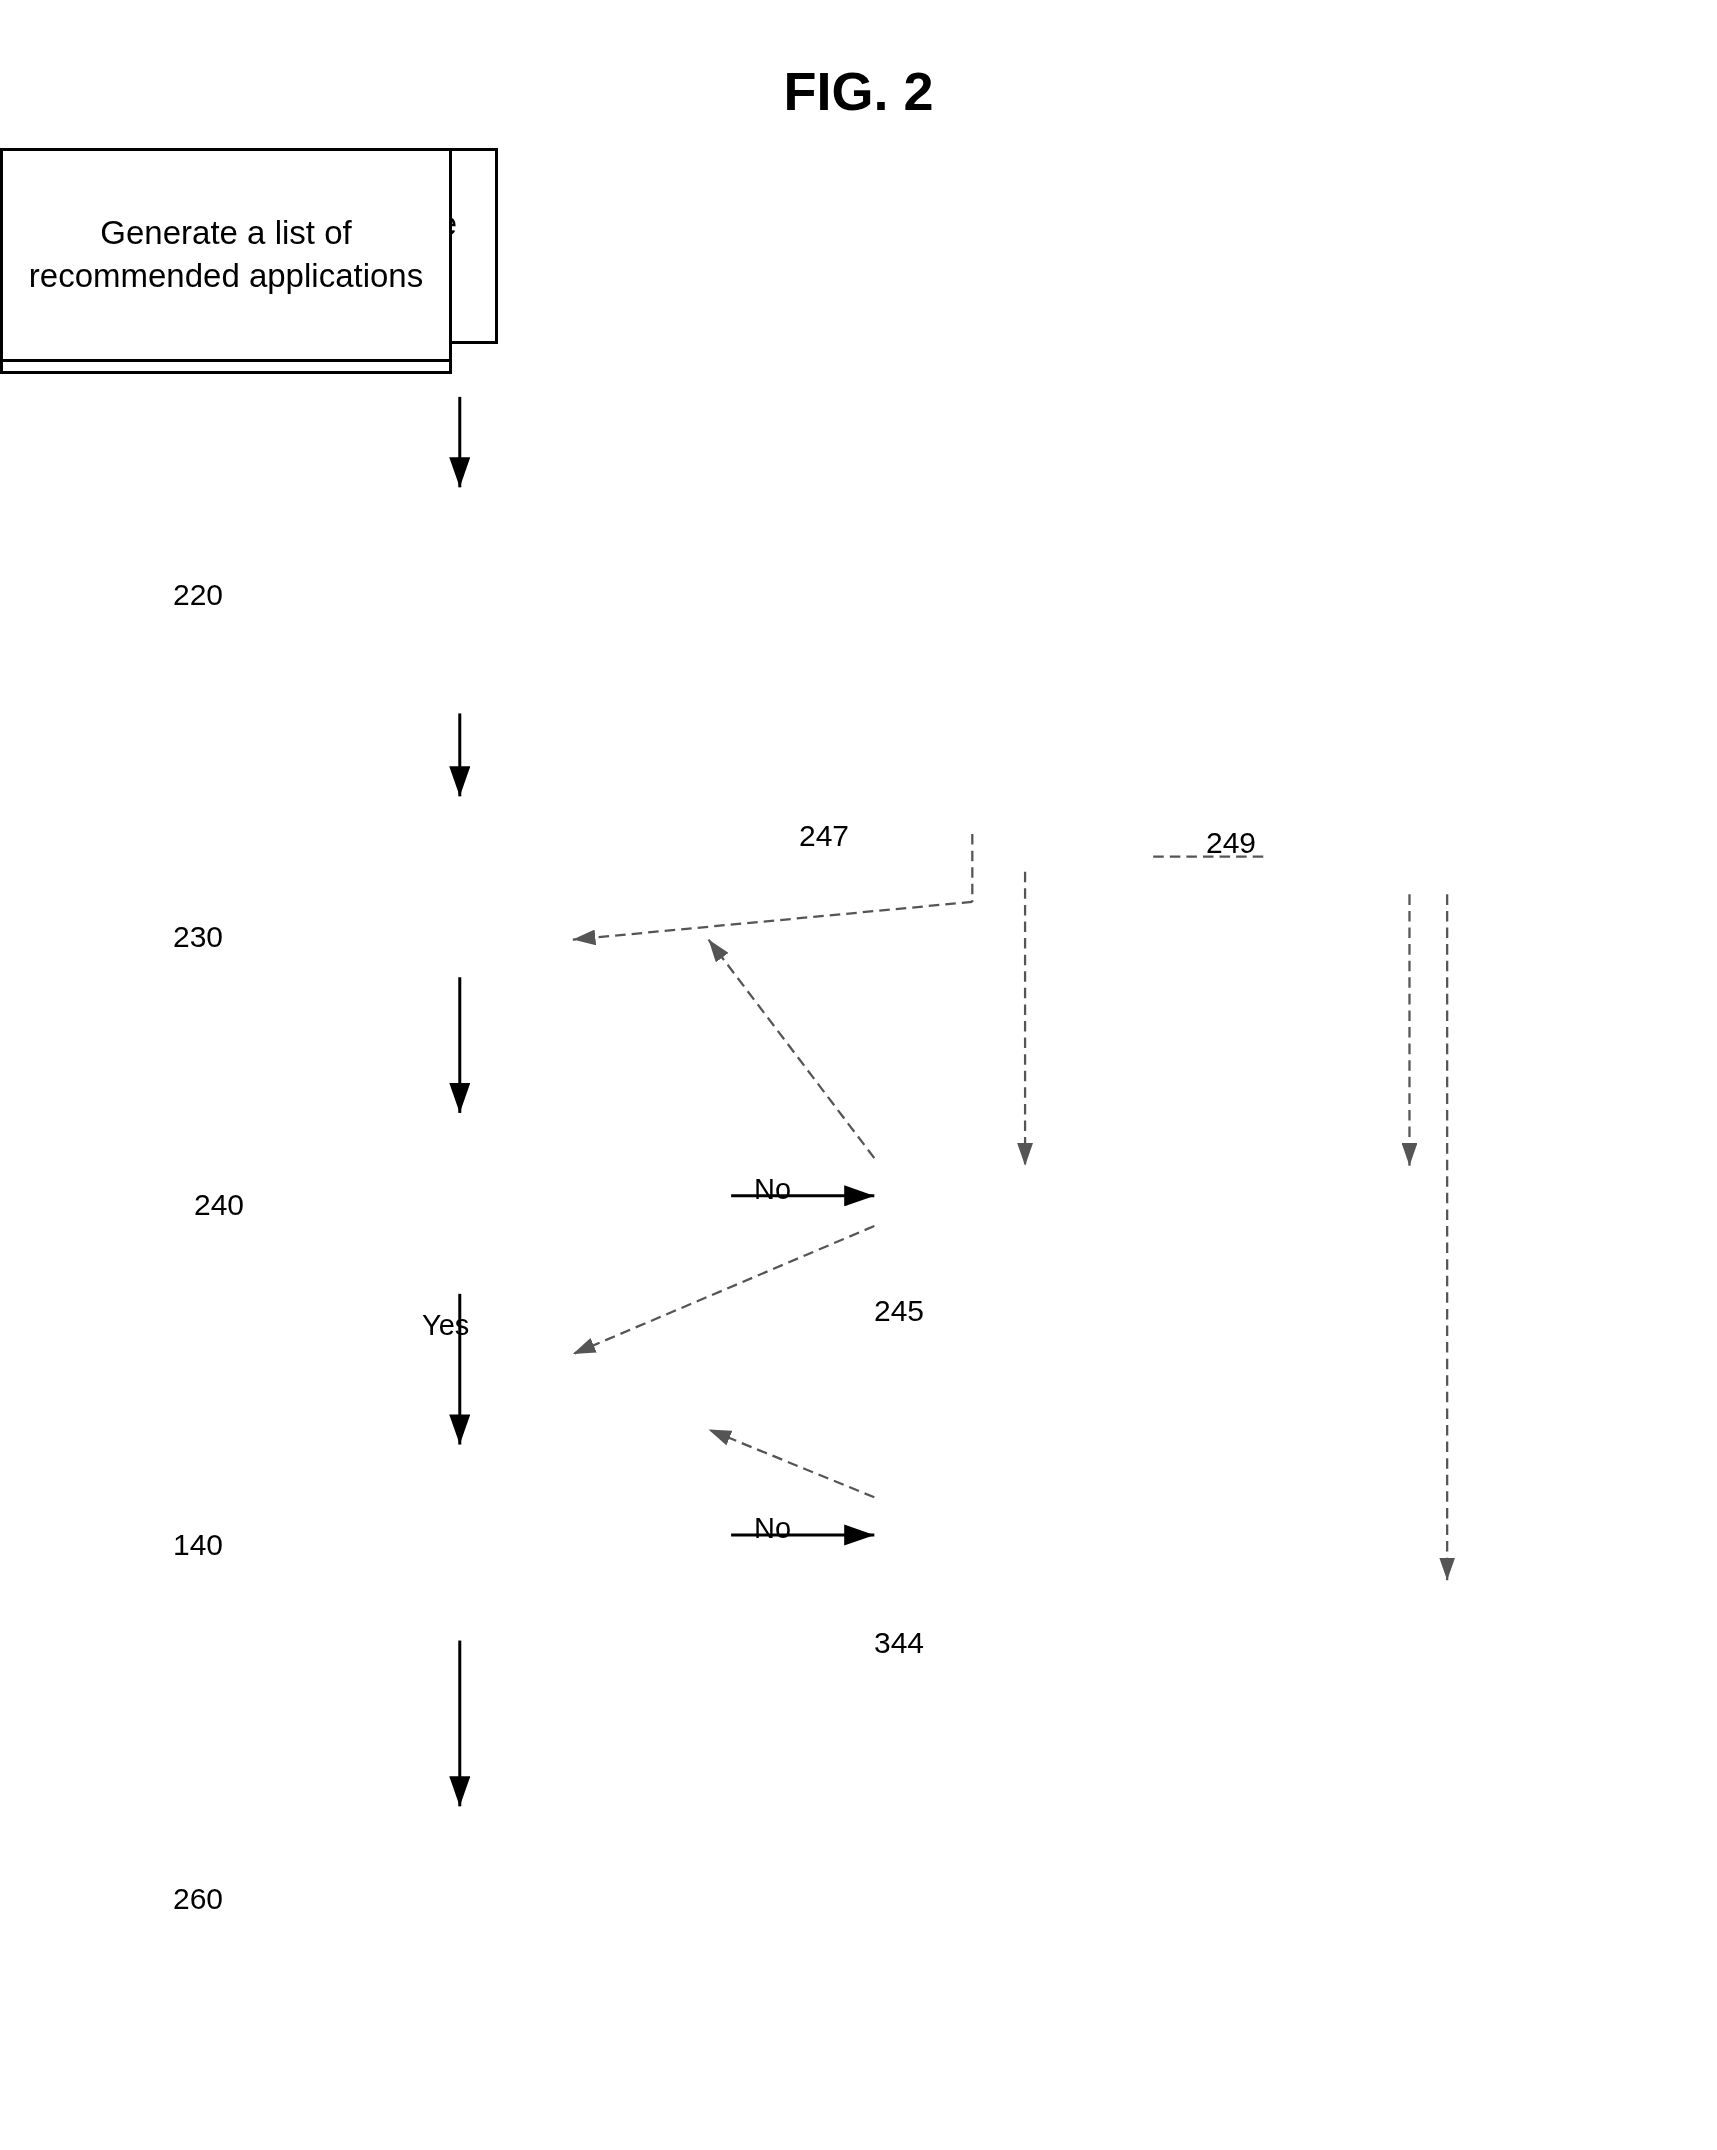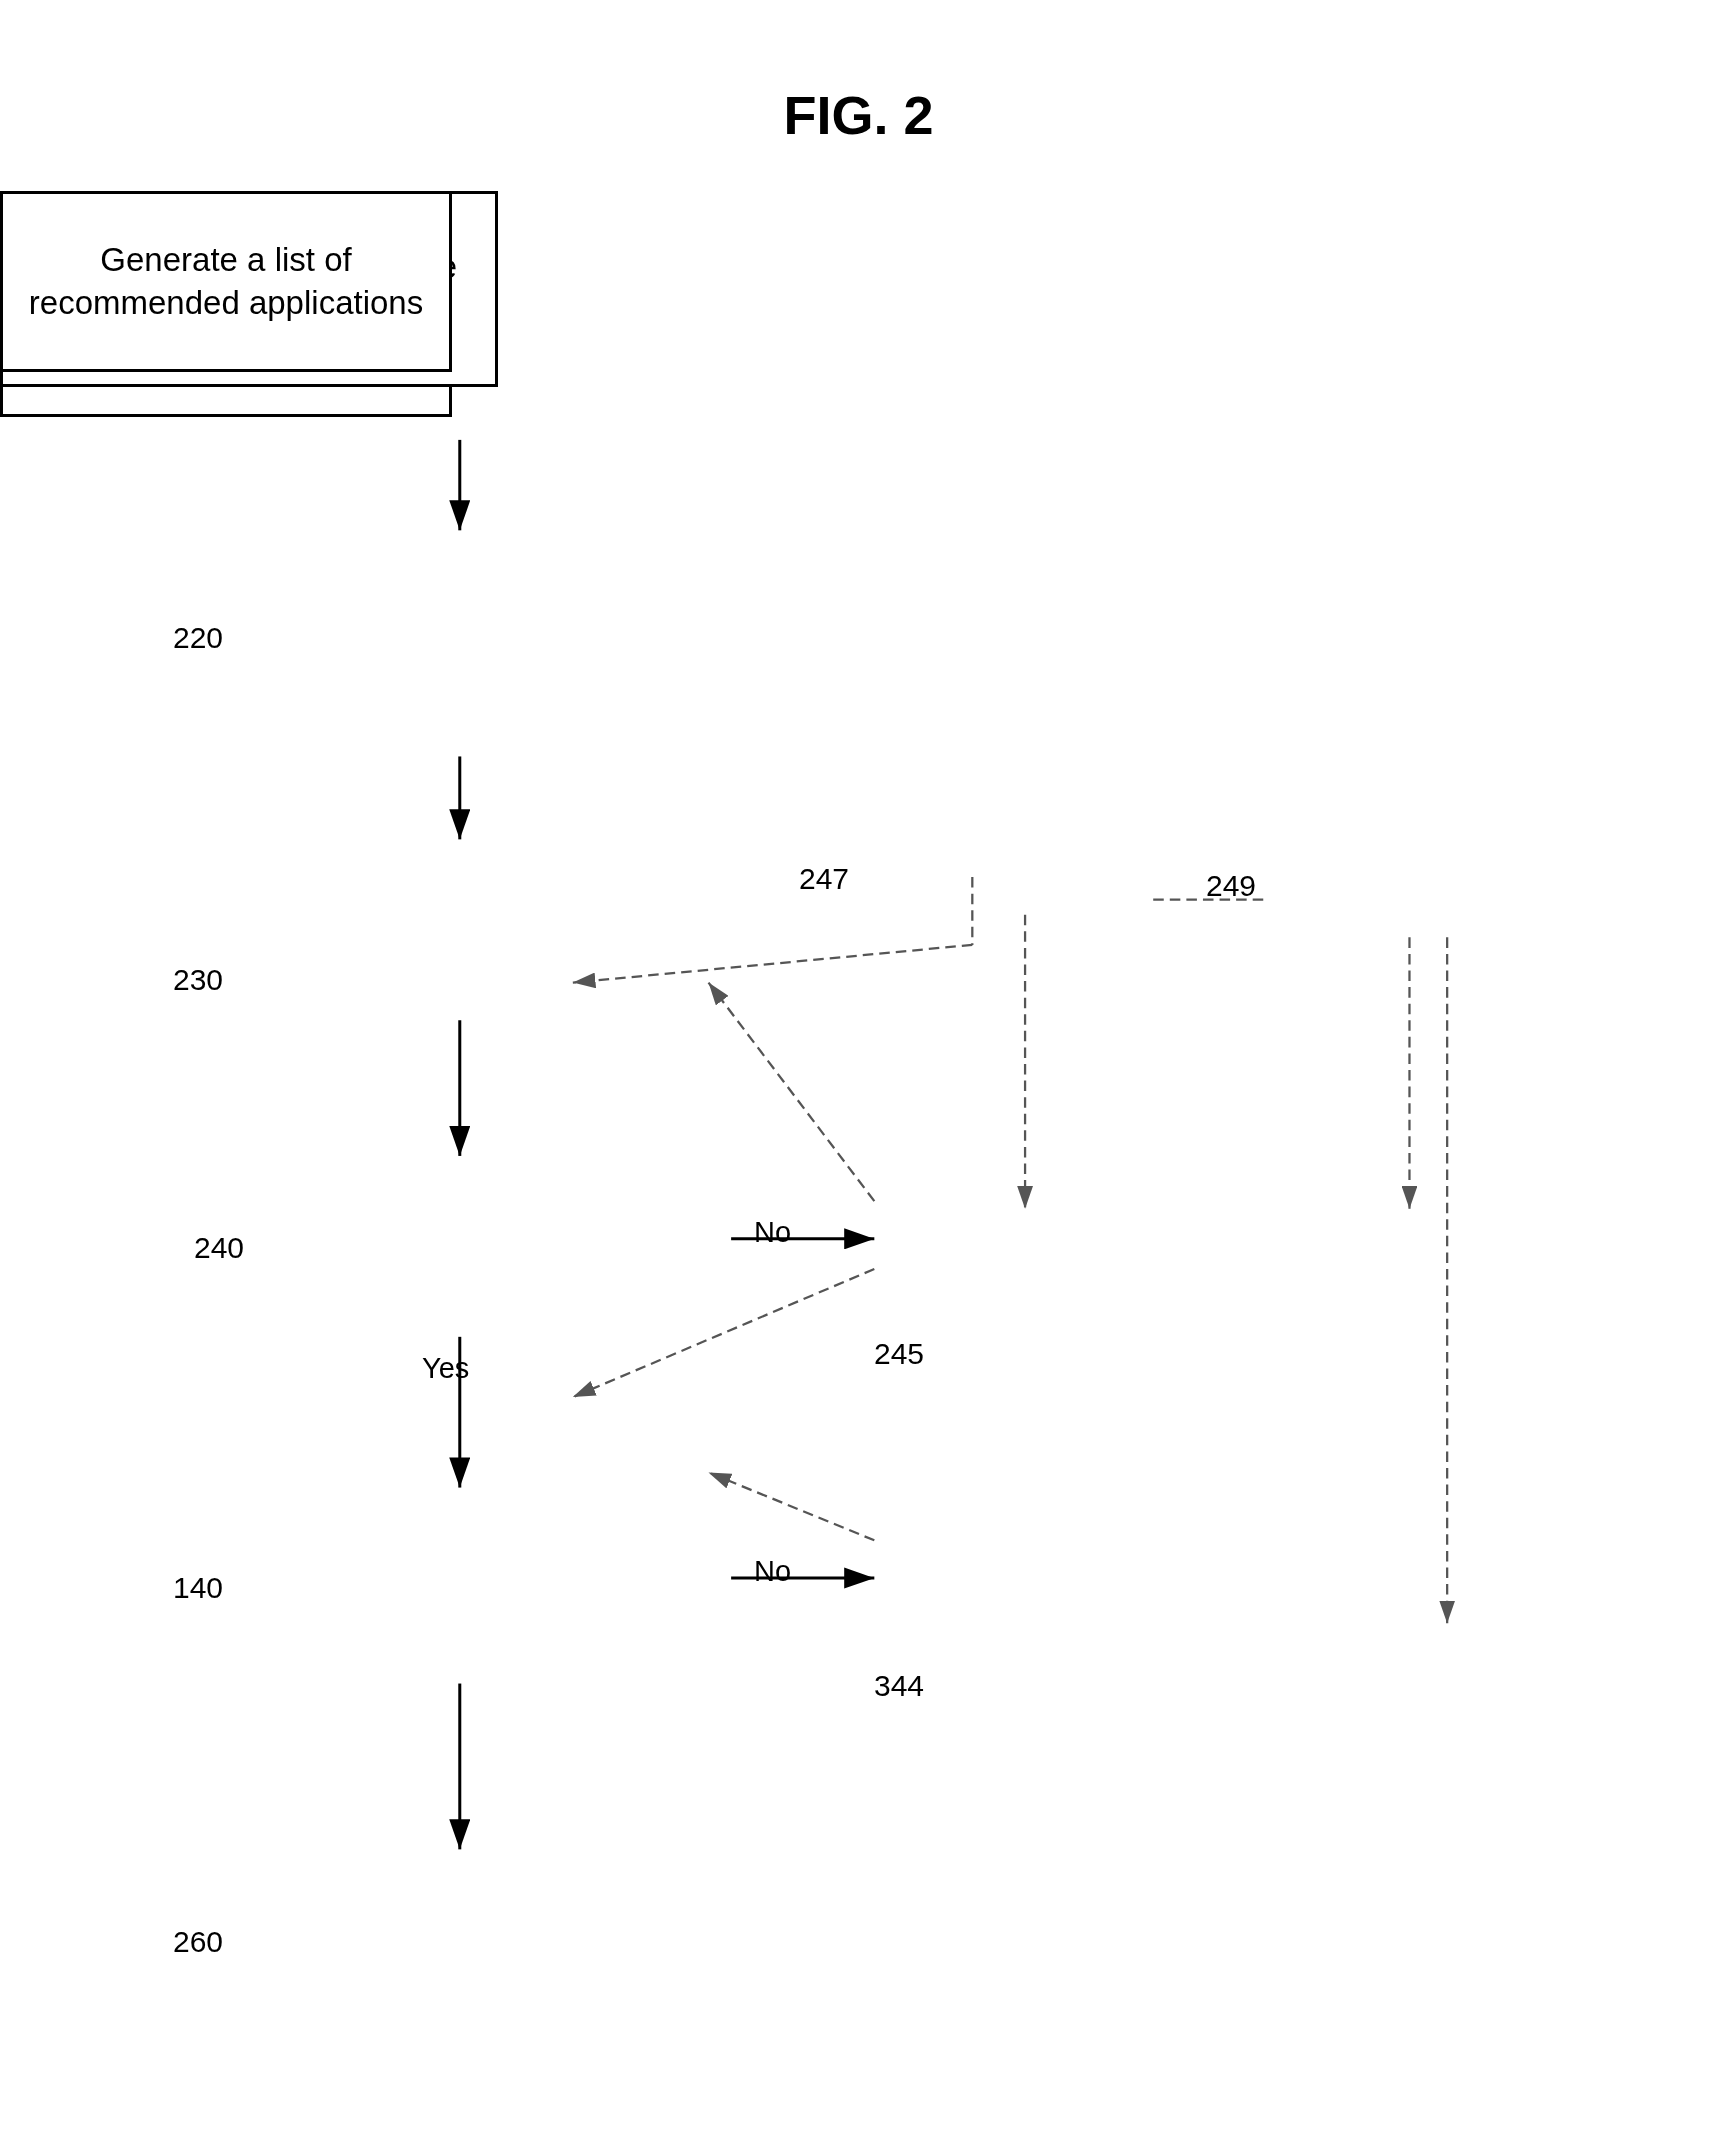--- a/index.html
+++ b/index.html
@@ -9,22 +9,22 @@
       width: 1717px;
       height: 2151px;
       position: relative;
       overflow: hidden;
     }
 
     .page-title {
       text-align: center;
       font-size: 54px;
       font-weight: bold;
-      padding-top: 84px;
-      margin-bottom: 45px;
+      padding-top: 60px;
+      margin-bottom: 26px;
     }
 
     .diagram-container {
       position: relative;
       width: 1717px;
       height: 1960px;
     }
 
     
     .flow-box {
@@ -169,20 +169,20 @@
   </div>
   <div class="step-label" style="left: 173px; top: 1380px;">140</div>
 
   <div class="branch-label" style="left: 754px; top: 1364px;">No</div>
 
   <div class="flow-box" style="left: 1160; top: 1730; width: 422px; height: 151px;">
     <span>Request trust score</span>
   </div>
   <div class="step-label" style="left: 874px; top: 1478px;">344</div>
 
-  <div class="flow-box" style="left: 310; top: 2200; width: 452px; height: 181px; align-items: center;">
+  <div class="flow-box" style="left: 310; top: 2200; width: 452px; height: 214px; align-items: center;">
     <span>Generate a list of
 recommended applications</span>
   </div>
   <div class="step-label" style="left: 173px; top: 1734px;">260</div>
 
 </div>
 
 
 </body></html>

